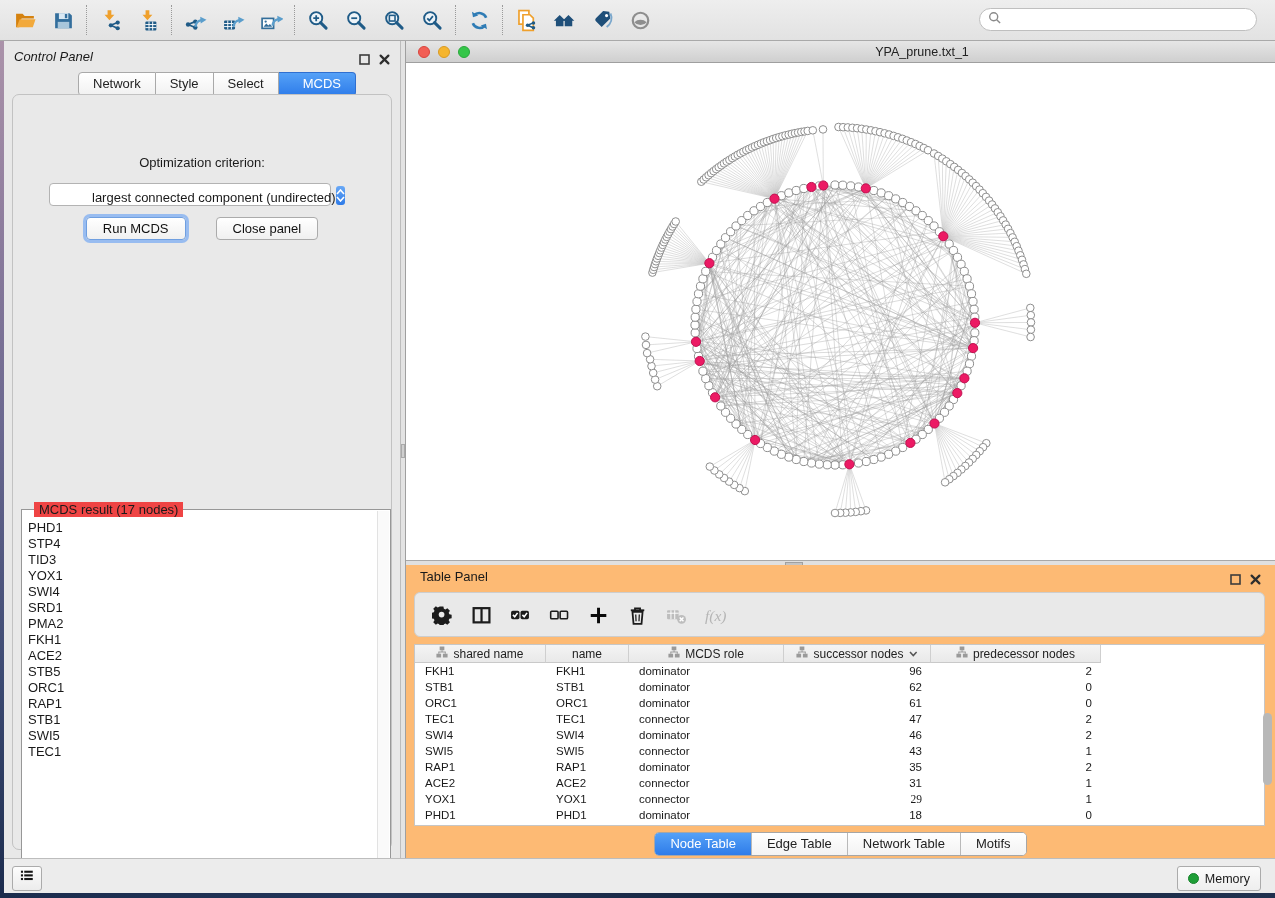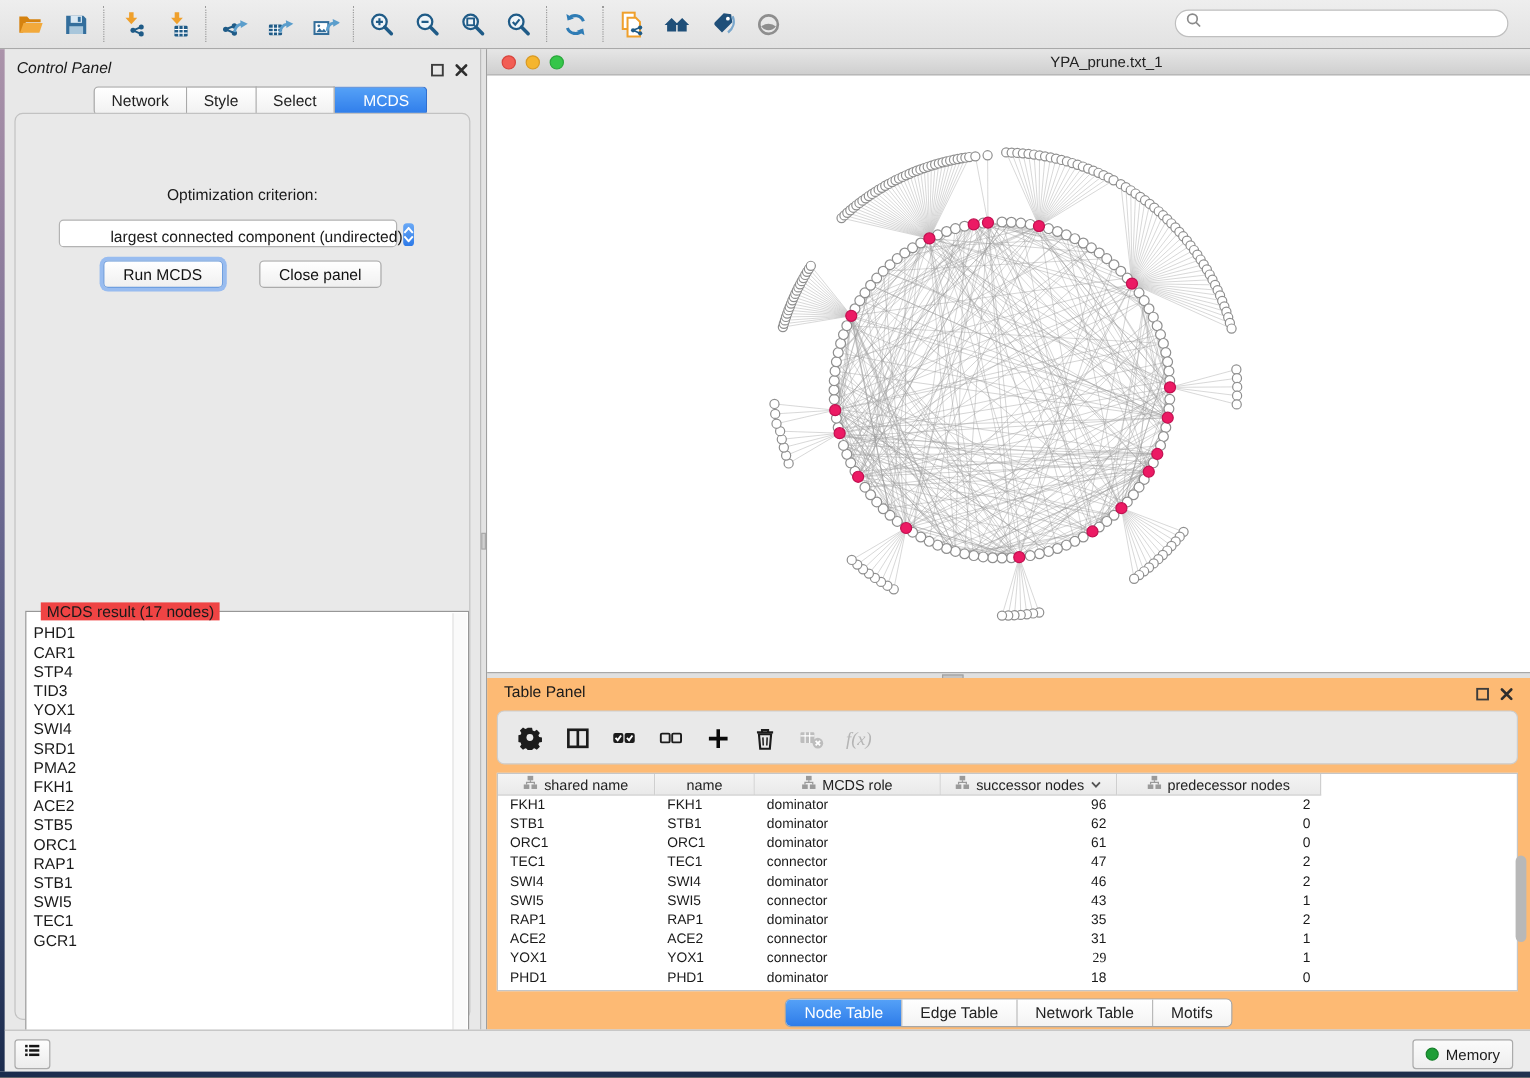--- a/index.html
+++ b/index.html
@@ -311,36 +311,34 @@
         </span>
       </div>
       <div id="btn-row">
         <button class="pushbtn focused">Run MCDS</button>
         <button class="pushbtn">Close panel</button>
       </div>
       <div id="mcds-group">
         <div id="mcds-legend">MCDS result (17 nodes)</div>
         <div id="result-list">
             <div class="result-item">PHD1</div>
-            <div class="result-item">CAR1</div>
             <div class="result-item">STP4</div>
             <div class="result-item">TID3</div>
             <div class="result-item">YOX1</div>
             <div class="result-item">SWI4</div>
             <div class="result-item">SRD1</div>
             <div class="result-item">PMA2</div>
             <div class="result-item">FKH1</div>
             <div class="result-item">ACE2</div>
             <div class="result-item">STB5</div>
             <div class="result-item">ORC1</div>
             <div class="result-item">RAP1</div>
             <div class="result-item">STB1</div>
             <div class="result-item">SWI5</div>
             <div class="result-item">TEC1</div>
-            <div class="result-item">GCR1</div>
           </div>
         <div id="result-scroll"></div>
       </div>
     </div>
   </div>
 
   <div id="v-splitter">
       <div id="v-grip"></div>
     </div>
 

